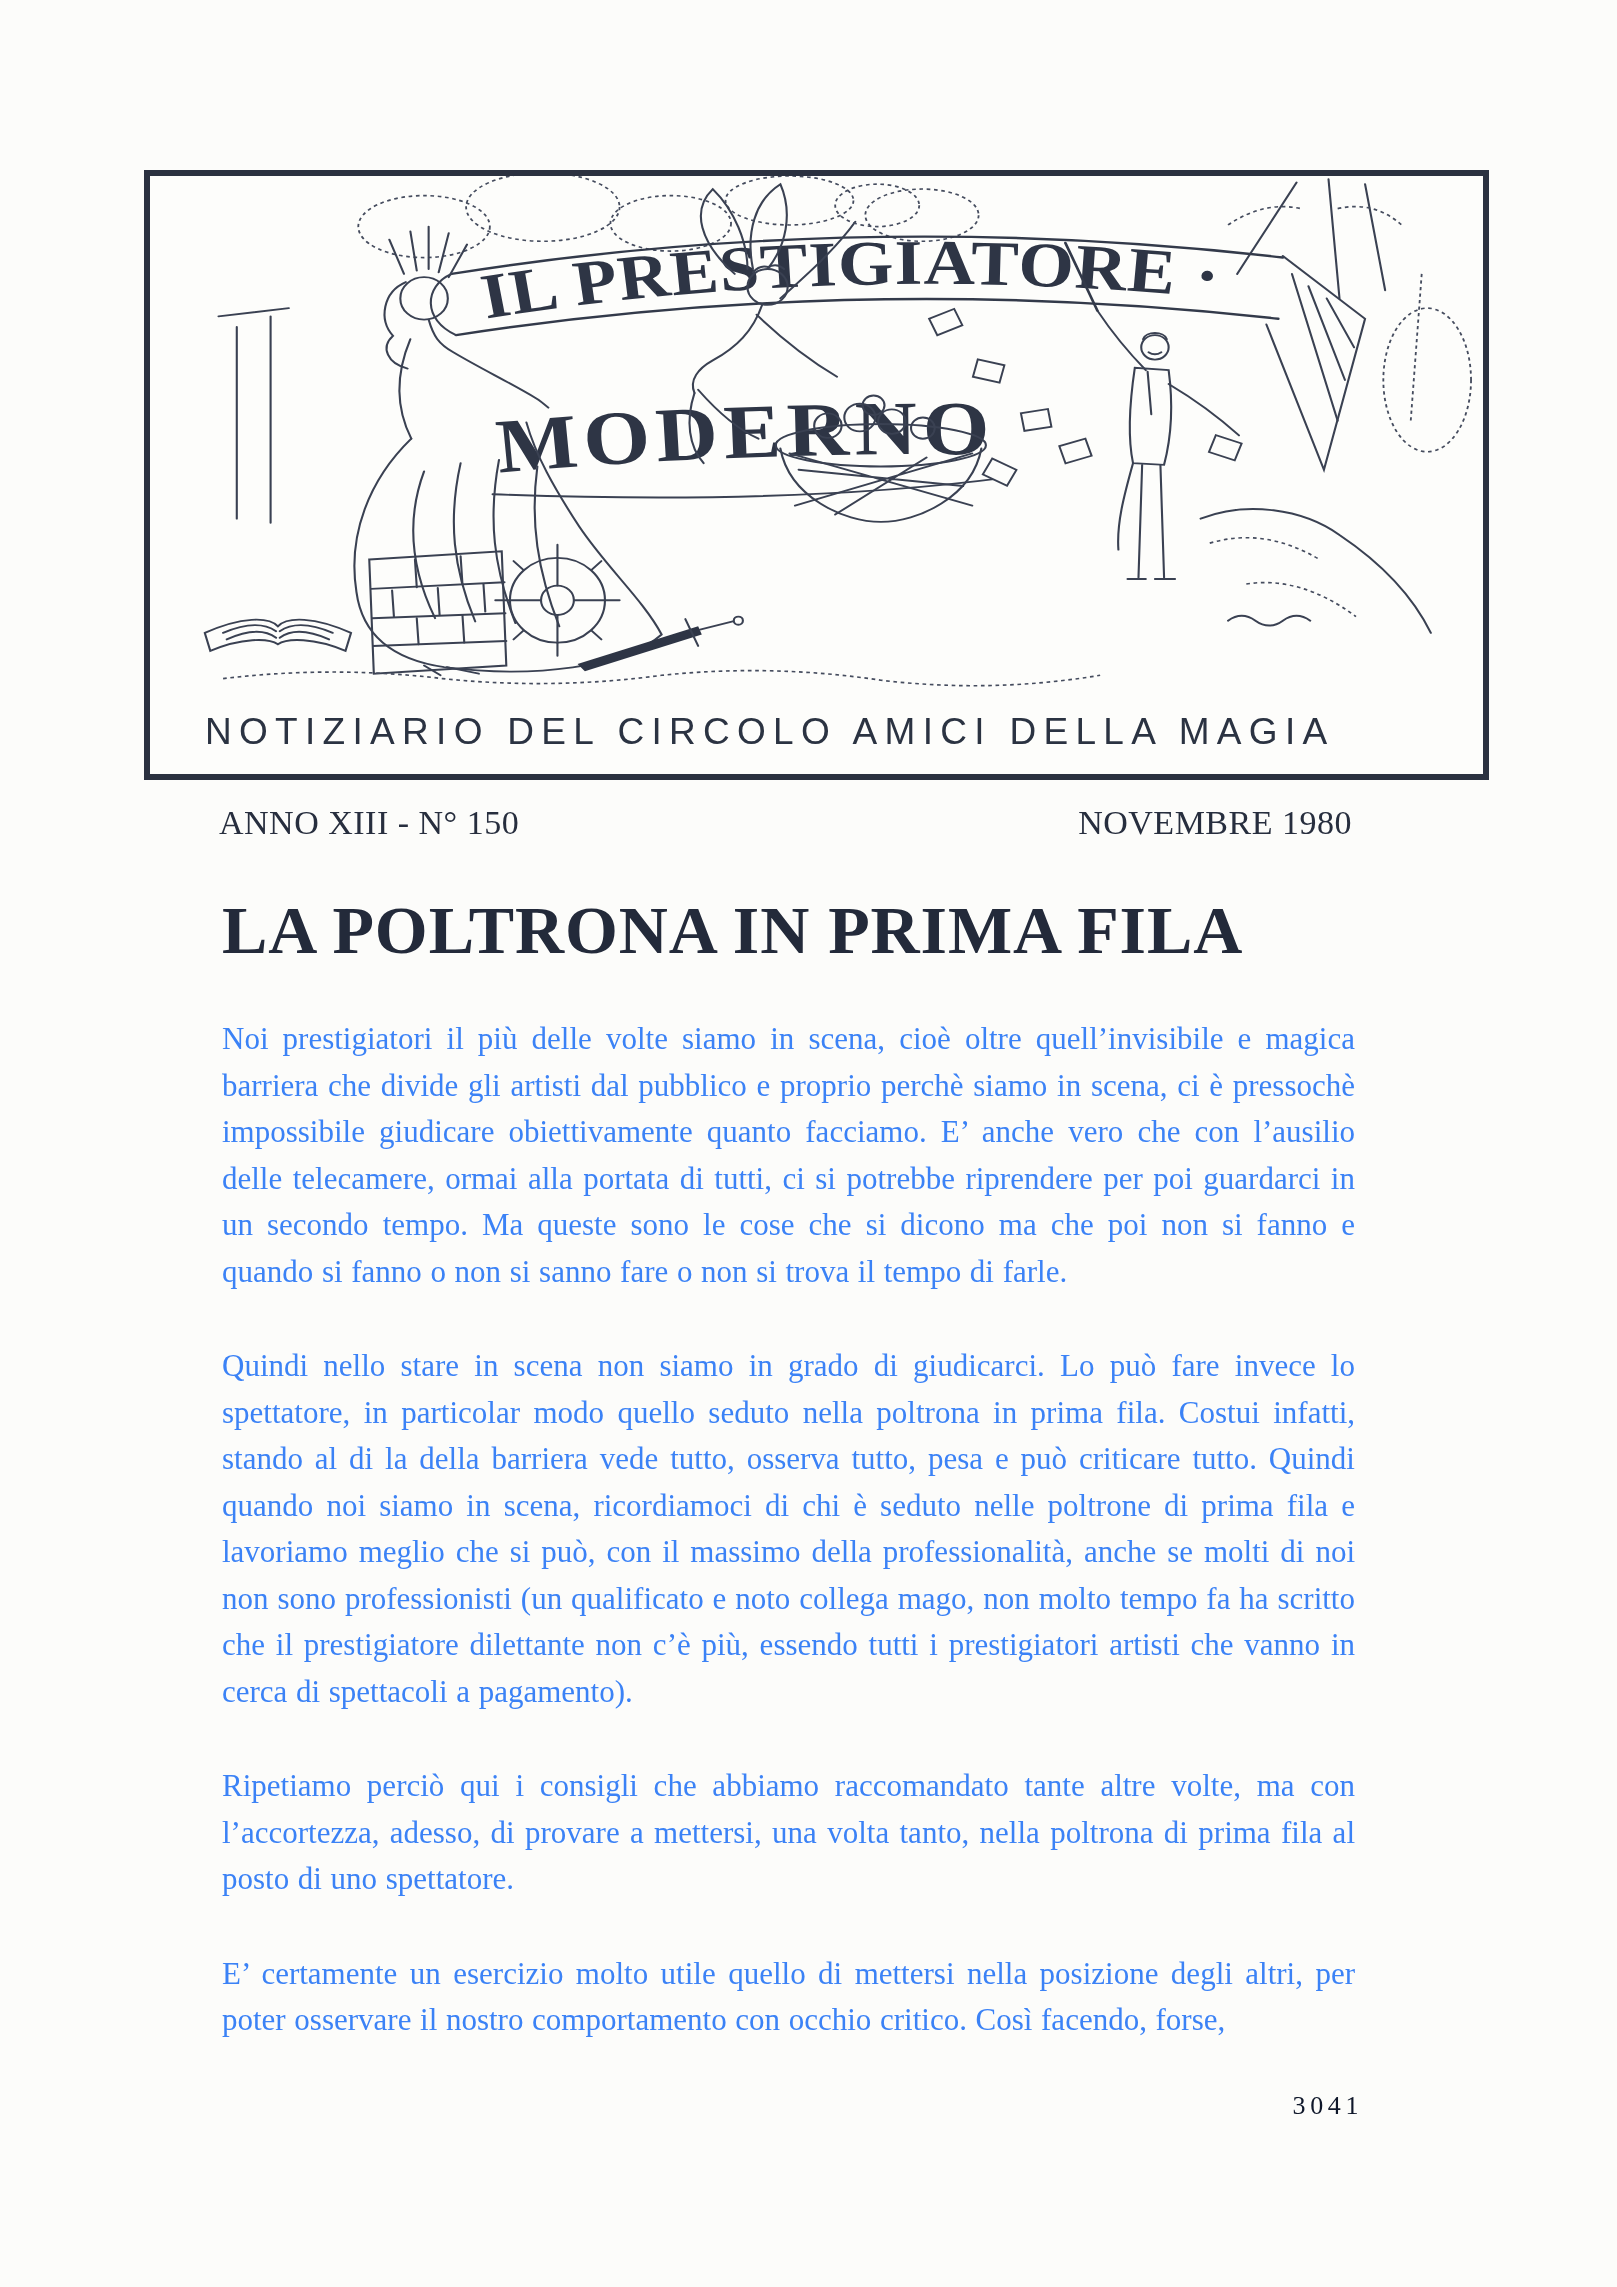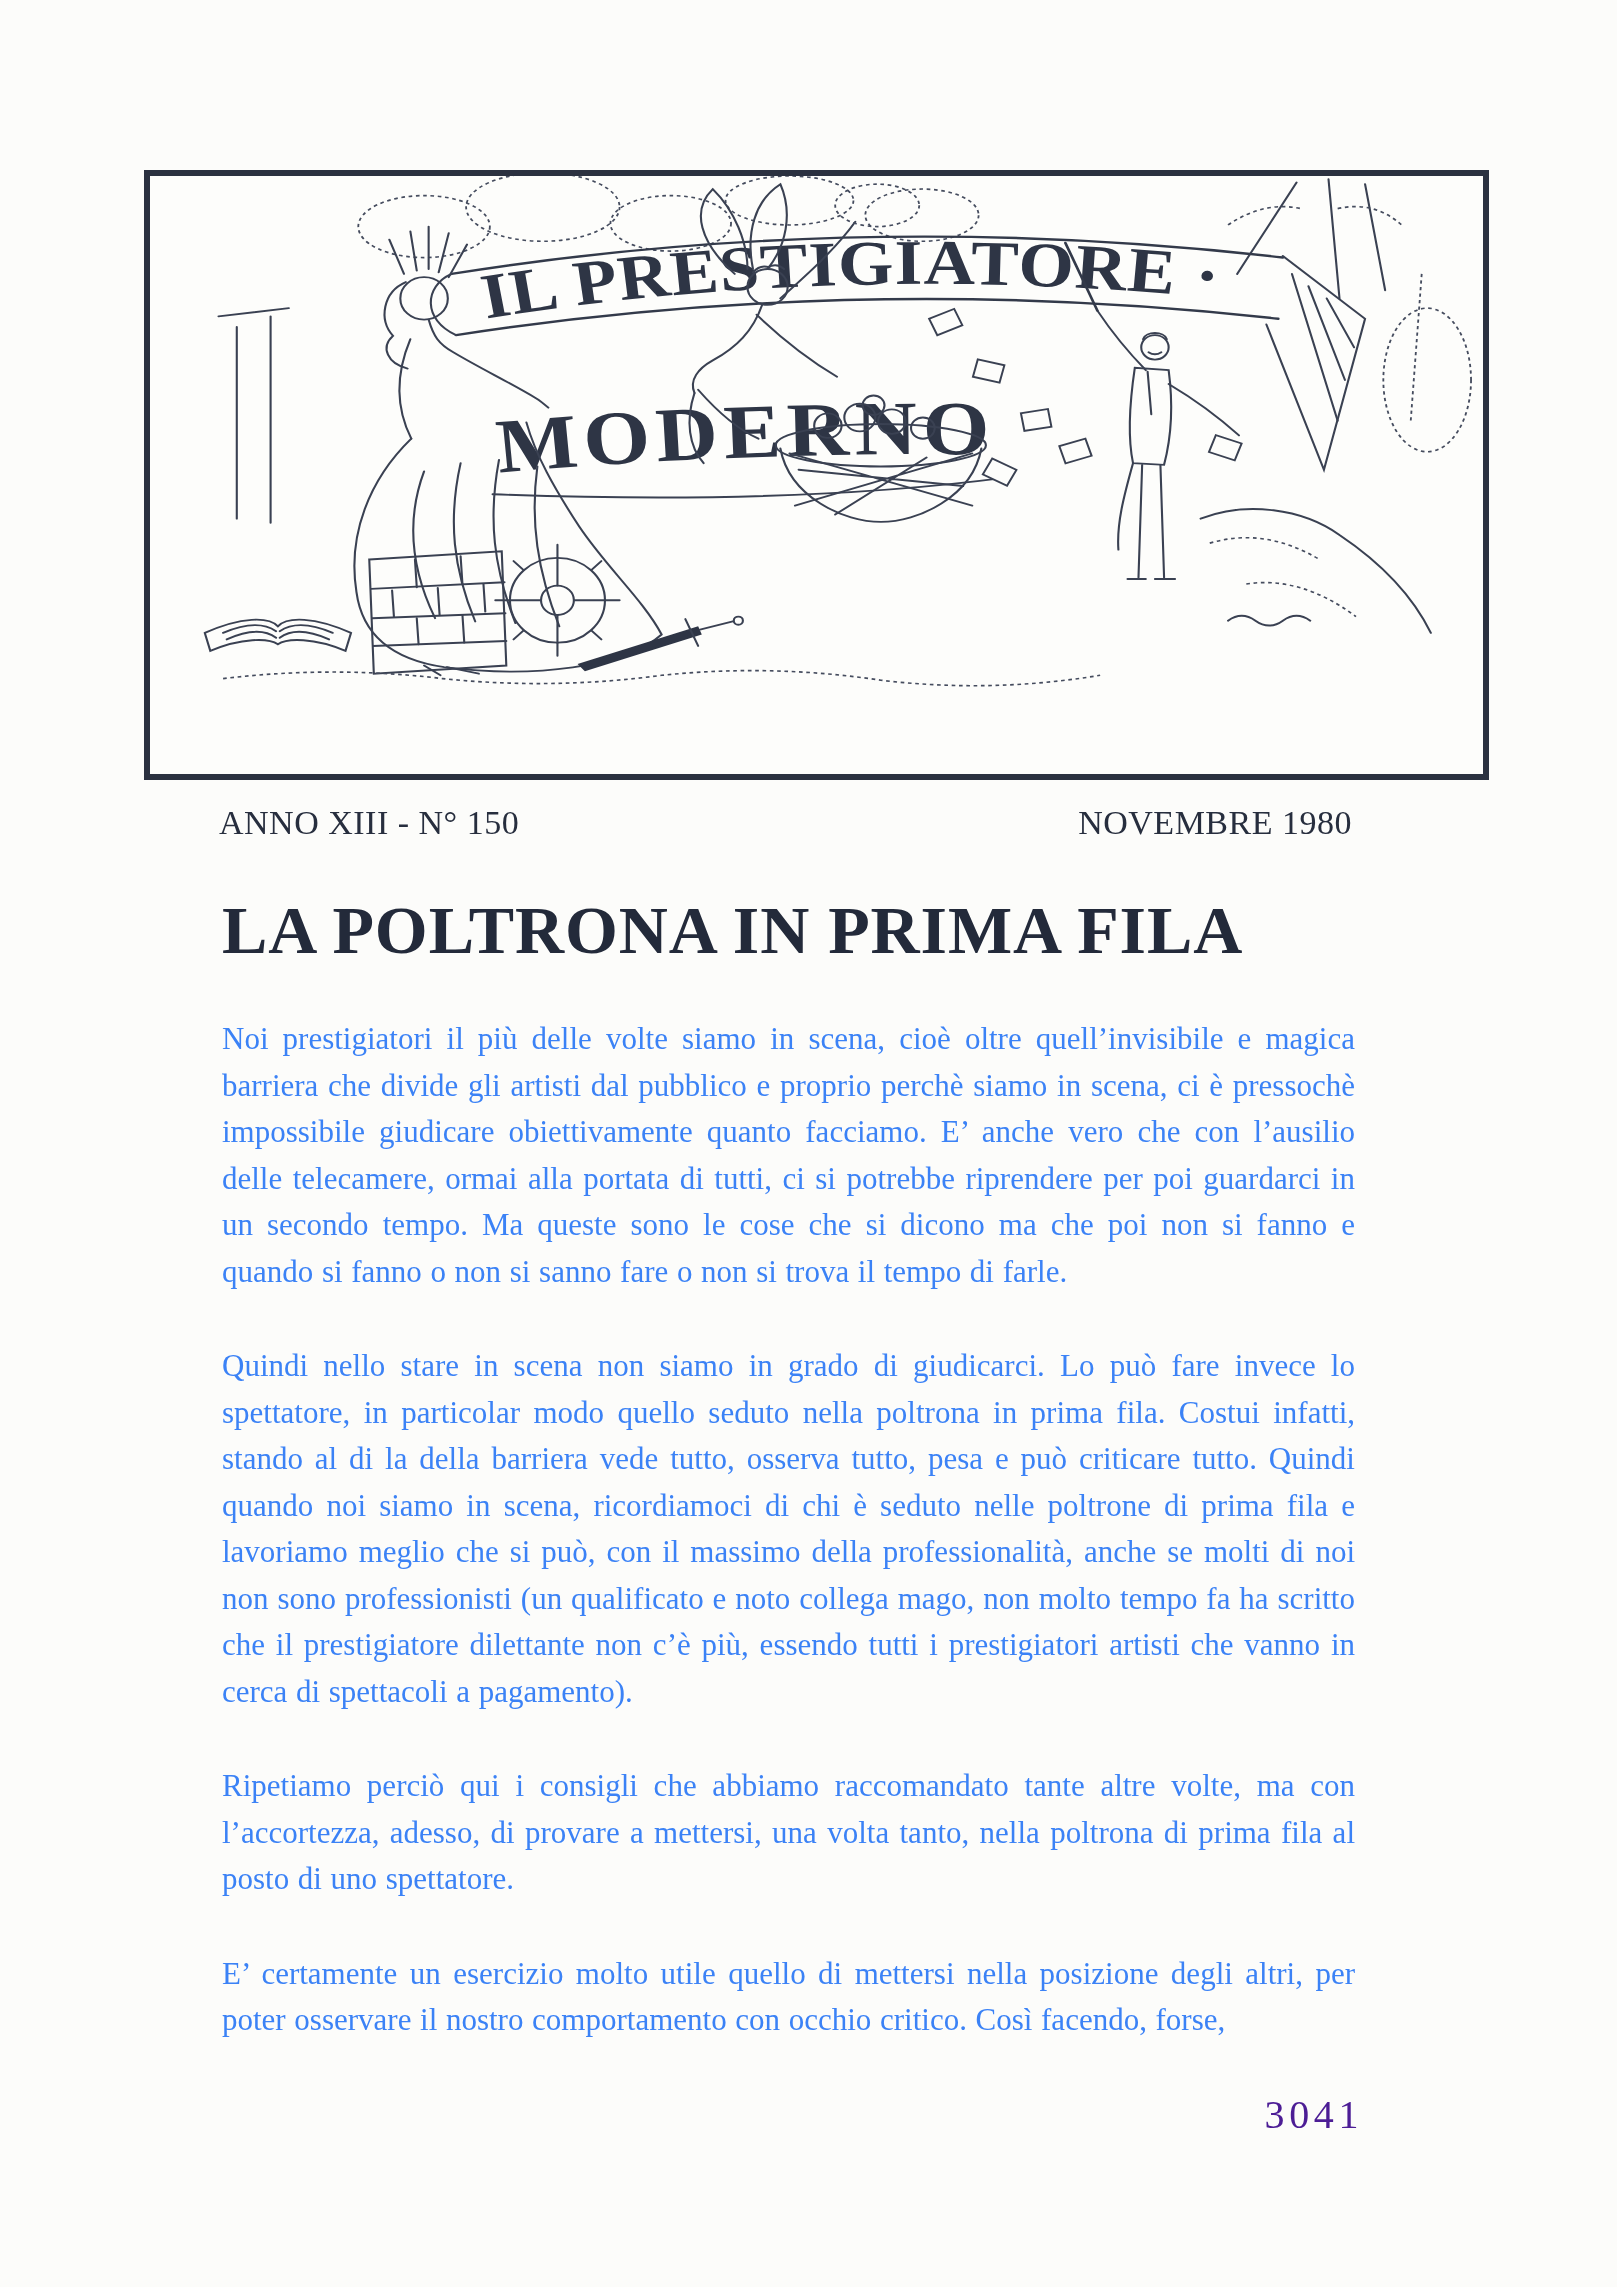--- a/index.html
+++ b/index.html
@@ -59,22 +59,22 @@
     margin:0 0 48px 0;
     font-size:31px;
     line-height:1.5;
     text-align:justify;
     color:#3b82f6;
     word-spacing:0.9px;
   }
   .article p:last-child{margin-bottom:8px;}
   .page-number{
     position:absolute;right:254px;top:2091px;
-    font-size:40px;letter-spacing:4.6px;
-    color:#4c1d95;
+    font-size:26px;letter-spacing:4.6px;
+    color:#0f172a;
     margin-left:24px;
   }
   
   .ink{stroke:#3a4152;fill:none;stroke-width:2.3;stroke-linecap:round;}
   .ink-bold{stroke:#333a4a;fill:none;stroke-width:3;stroke-linecap:round;}
   .ink-fill{fill:#2e3545;stroke:none;}
   .stipple{stroke:#454c5e;fill:none;stroke-width:2;stroke-dasharray:4 4;}
   .card{fill:#fdfdfb;stroke:#3a4152;stroke-width:2.2;}
   .banner-text{fill:#2e3545;font-family:"Liberation Serif",serif;font-weight:bold;}
 </style>
@@ -192,20 +192,21 @@
       </g>
       <g>
         <path class="ink-fill" d="M468 598 L600 552 L604 562 L476 607 Z"></path>
         <path class="ink" d="M586 543 L600 576 M602 556 L638 546"></path>
         <circle class="ink" cx="644" cy="545" r="5"></circle>
       </g>
       <path class="stipple" d="M80 616 Q200 600 320 616 Q440 630 560 612 Q680 598 800 618 Q920 634 1040 612"></path>
       <path class="ink" d="M1180 545 q15 -12 30 0 q15 12 30 0 q15 -12 30 0"></path>
     </svg>
 
+    <div class="masthead-caption">NOTIZIARIO DEL CIRCOLO AMICI DELLA MAGIA</div>
   </div>
 
   <div class="issue-row">
     <span>ANNO XIII - N° 150</span>
     <span>NOVEMBRE 1980</span>
   </div>
 
   <div class="article">
     <h1 class="article-title">LA POLTRONA IN PRIMA FILA</h1>
     <p>Noi prestigiatori il più delle volte siamo in scena, cioè oltre quell’invisibile e magica barriera che divide gli artisti dal pubblico e proprio perchè siamo in scena, ci è pressochè impossibile giudicare obiettivamente quanto facciamo. E’ anche vero che con l’ausilio delle telecamere, ormai alla portata di tutti, ci si potrebbe riprendere per poi guardarci in un secondo tempo. Ma queste sono le cose che si dicono ma che poi non si fanno e quando si fanno o non si sanno fare o non si trova il tempo di farle.</p>

